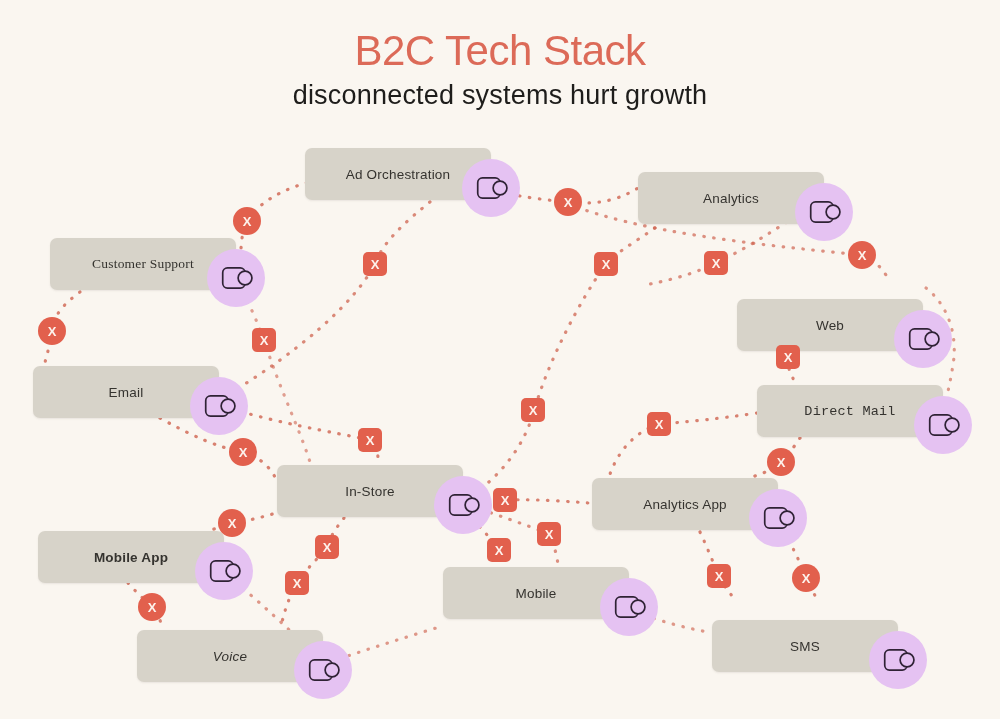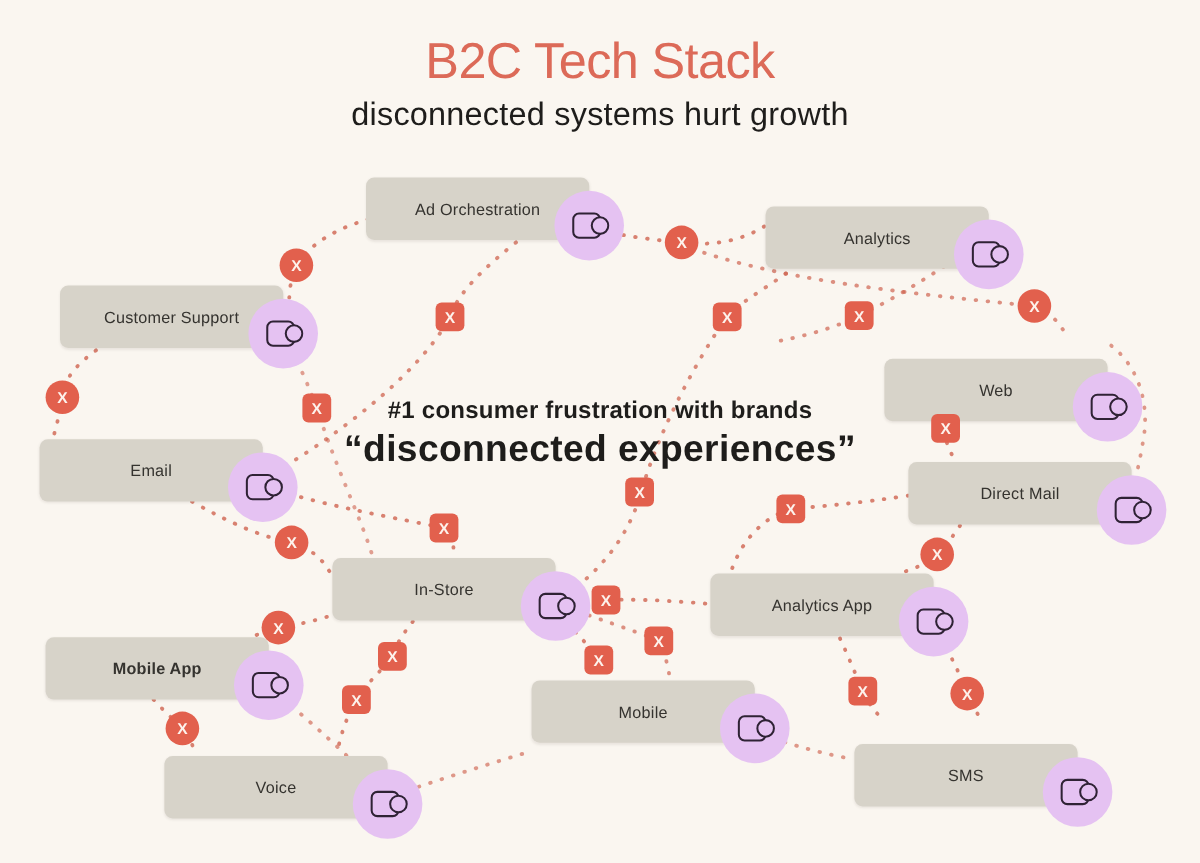--- a/index.html
+++ b/index.html
@@ -58,24 +58,20 @@
       <path d="M 344 518 C 336 528 330 537 327 547 C 317 560 304 571 297 583 C 289 597 284 612 281 627" opacity="0.8"></path>
       <path d="M 466 512 C 478 525 491 538 499 550 C 503 556 506 561 509 566" opacity="0.8"></path>
       <path d="M 472 506 C 499 516 527 525 549 534 C 554 545 557 555 558 565" opacity="0.7"></path>
       <path d="M 700 532 C 707 547 713 562 719 576 C 723 585 729 593 736 600" opacity="0.8"></path>
       <path d="M 779 523 C 790 542 800 561 806 578 C 809 585 813 592 817 599" opacity="0.8"></path>
       <path d="M 228 576 C 260 602 292 632 314 654" opacity="0.65"></path>
       <path d="M 330 662 C 365 650 400 639 436 628" opacity="0.65"></path>
       <path d="M 635 612 C 660 621 685 628 708 632" opacity="0.65"></path>
     </svg>
 
-  <div class="callout">
-    <div class="callout-line1">#1 consumer frustration with brands</div>
-    <div class="callout-line2">“disconnected experiences”</div>
-  </div>
 
   <div id="nodes">
       <div class="node" style="left: 305px; top: 148px;">
     <div class="node-box">
       <span class="node-label">Ad Orchestration</span>
     </div>
     <div class="bubble">
       <svg width="34" height="34" viewBox="0 0 32 32">
         <rect x="3.5" y="6.5" width="21" height="19" rx="4.5" fill="none" class="glyph-stroke" stroke="#2f2235" stroke-width="1.6"></rect>
         <circle cx="24.5" cy="16" r="6.5" class="glyph-circle" stroke="#2f2235" stroke-width="1.6" fill="#e5c2f2"></circle>
@@ -86,21 +82,21 @@
     <div class="node-box">
       <span class="node-label">Analytics</span>
     </div>
     <div class="bubble">
       <svg width="34" height="34" viewBox="0 0 32 32">
         <rect x="3.5" y="6.5" width="21" height="19" rx="4.5" fill="none" class="glyph-stroke" stroke="#2f2235" stroke-width="1.6"></rect>
         <circle cx="24.5" cy="16" r="6.5" class="glyph-circle" stroke="#2f2235" stroke-width="1.6" fill="#e5c2f2"></circle>
       </svg>
     </div>
   </div>
-      <div class="node" style="left: 50px; top: 238px;">
+      <div class="node" style="left: 50px; top: 238px; font-family: Liberation Serif, serif;">
     <div class="node-box">
       <span class="node-label">Customer Support</span>
     </div>
     <div class="bubble">
       <svg width="34" height="34" viewBox="0 0 32 32">
         <rect x="3.5" y="6.5" width="21" height="19" rx="4.5" fill="none" class="glyph-stroke" stroke="#2f2235" stroke-width="1.6"></rect>
         <circle cx="24.5" cy="16" r="6.5" class="glyph-circle" stroke="#2f2235" stroke-width="1.6" fill="#e5c2f2"></circle>
       </svg>
     </div>
   </div>
@@ -119,21 +115,21 @@
     <div class="node-box">
       <span class="node-label">Email</span>
     </div>
     <div class="bubble">
       <svg width="34" height="34" viewBox="0 0 32 32">
         <rect x="3.5" y="6.5" width="21" height="19" rx="4.5" fill="none" class="glyph-stroke" stroke="#2f2235" stroke-width="1.6"></rect>
         <circle cx="24.5" cy="16" r="6.5" class="glyph-circle" stroke="#2f2235" stroke-width="1.6" fill="#e5c2f2"></circle>
       </svg>
     </div>
   </div>
-      <div class="node" style="left: 757px; top: 385px;">
+      <div class="node" style="left: 757px; top: 385px; font-family: Liberation Mono, monospace;">
     <div class="node-box">
       <span class="node-label">Direct Mail</span>
     </div>
     <div class="bubble">
       <svg width="34" height="34" viewBox="0 0 32 32">
         <rect x="3.5" y="6.5" width="21" height="19" rx="4.5" fill="none" class="glyph-stroke" stroke="#2f2235" stroke-width="1.6"></rect>
         <circle cx="24.5" cy="16" r="6.5" class="glyph-circle" stroke="#2f2235" stroke-width="1.6" fill="#e5c2f2"></circle>
       </svg>
     </div>
   </div>
@@ -185,21 +181,21 @@
     <div class="node-box">
       <span class="node-label">SMS</span>
     </div>
     <div class="bubble">
       <svg width="34" height="34" viewBox="0 0 32 32">
         <rect x="3.5" y="6.5" width="21" height="19" rx="4.5" fill="none" class="glyph-stroke" stroke="#2f2235" stroke-width="1.6"></rect>
         <circle cx="24.5" cy="16" r="6.5" class="glyph-circle" stroke="#2f2235" stroke-width="1.6" fill="#e5c2f2"></circle>
       </svg>
     </div>
   </div>
-      <div class="node" style="left: 137px; top: 630px;">
+      <div class="node" style="left: 137px; top: 630px; font-style: italic;">
     <div class="node-box">
       <span class="node-label">Voice</span>
     </div>
     <div class="bubble">
       <svg width="34" height="34" viewBox="0 0 32 32">
         <rect x="3.5" y="6.5" width="21" height="19" rx="4.5" fill="none" class="glyph-stroke" stroke="#2f2235" stroke-width="1.6"></rect>
         <circle cx="24.5" cy="16" r="6.5" class="glyph-circle" stroke="#2f2235" stroke-width="1.6" fill="#e5c2f2"></circle>
       </svg>
     </div>
   </div>

